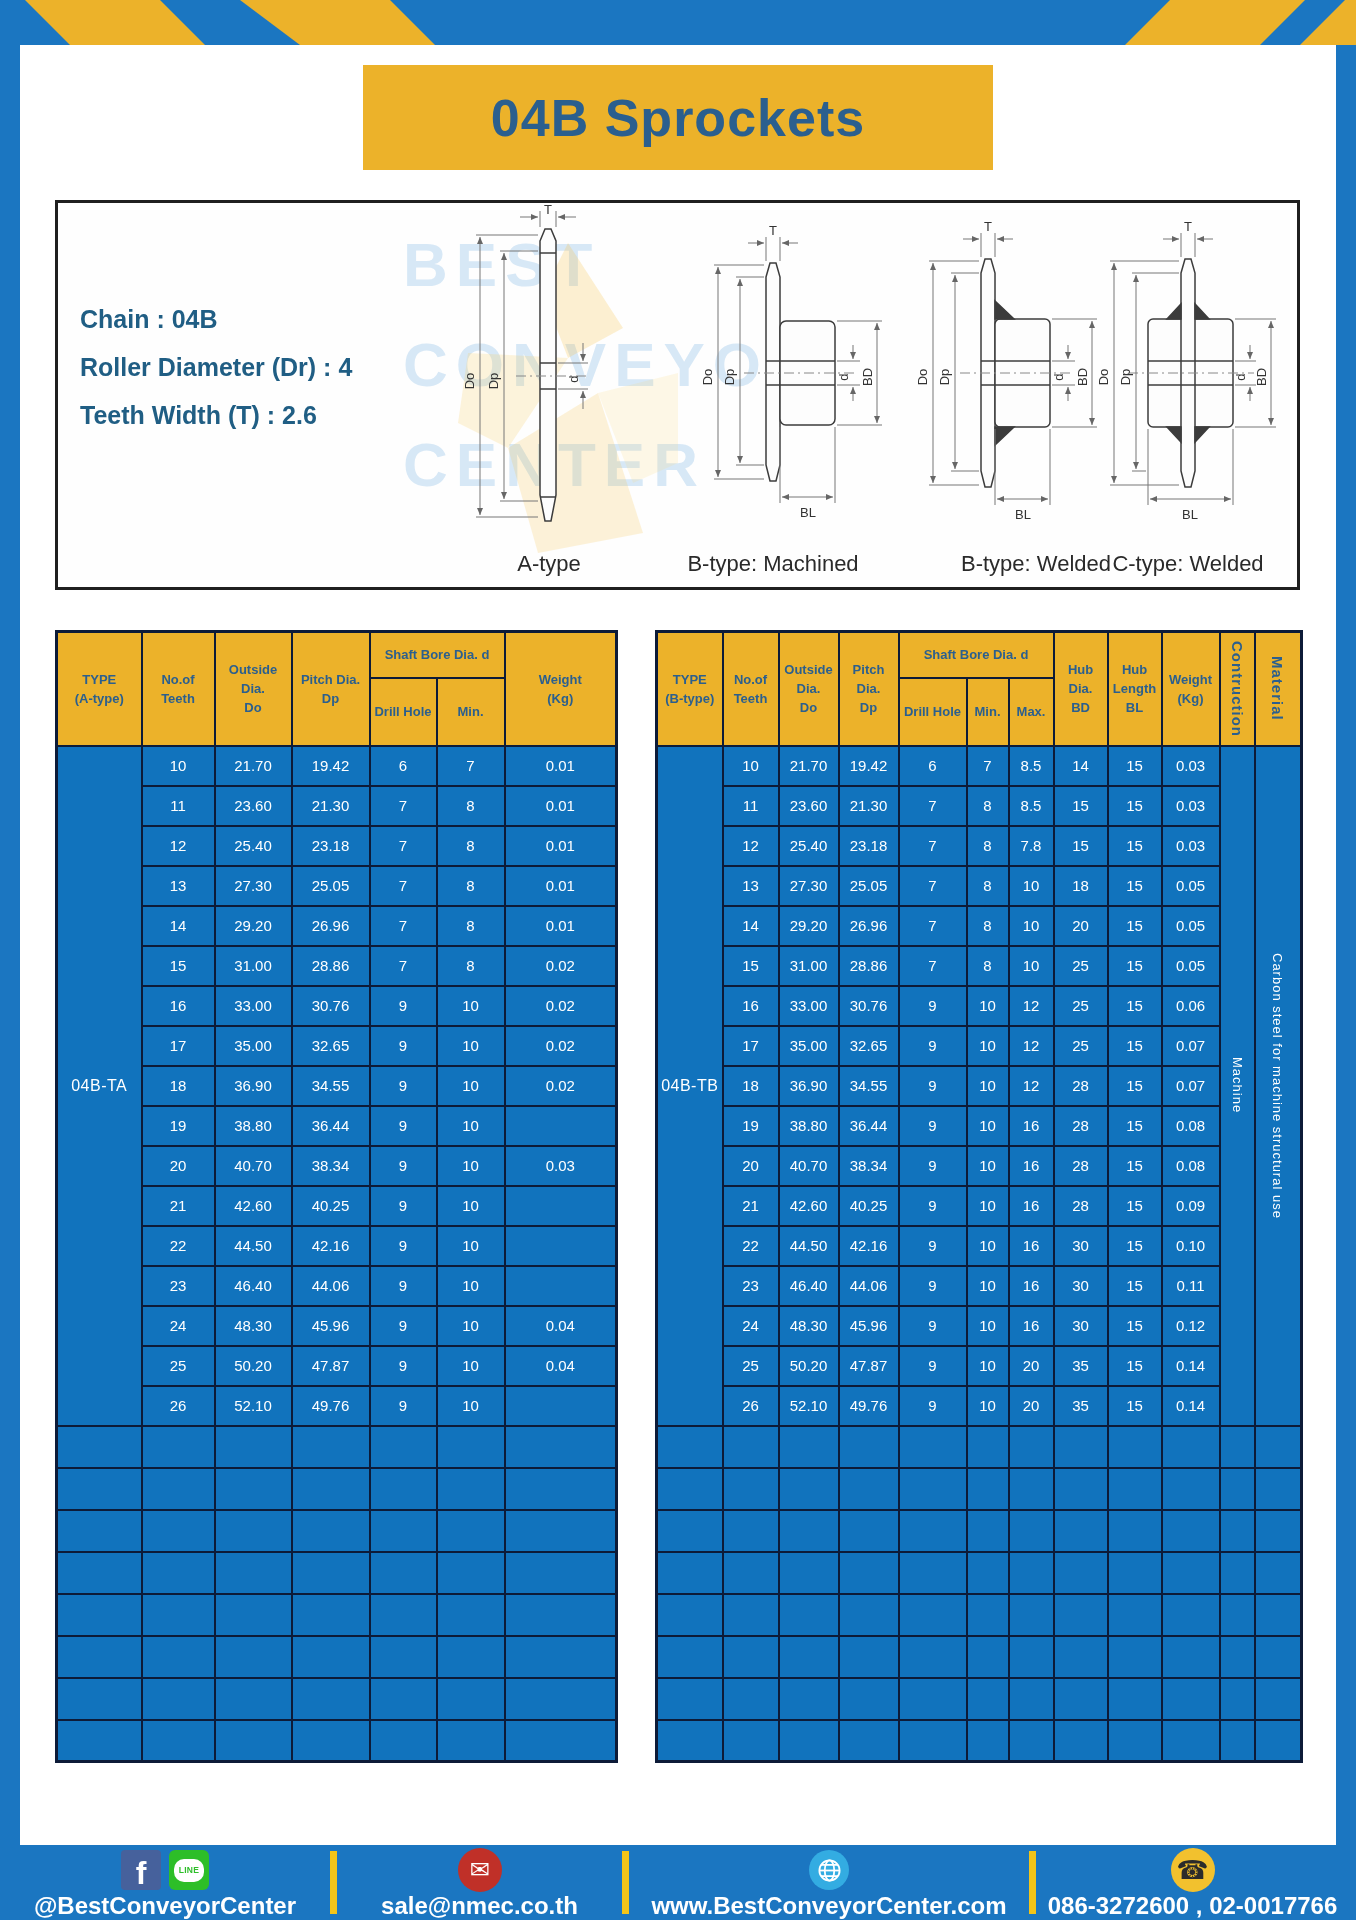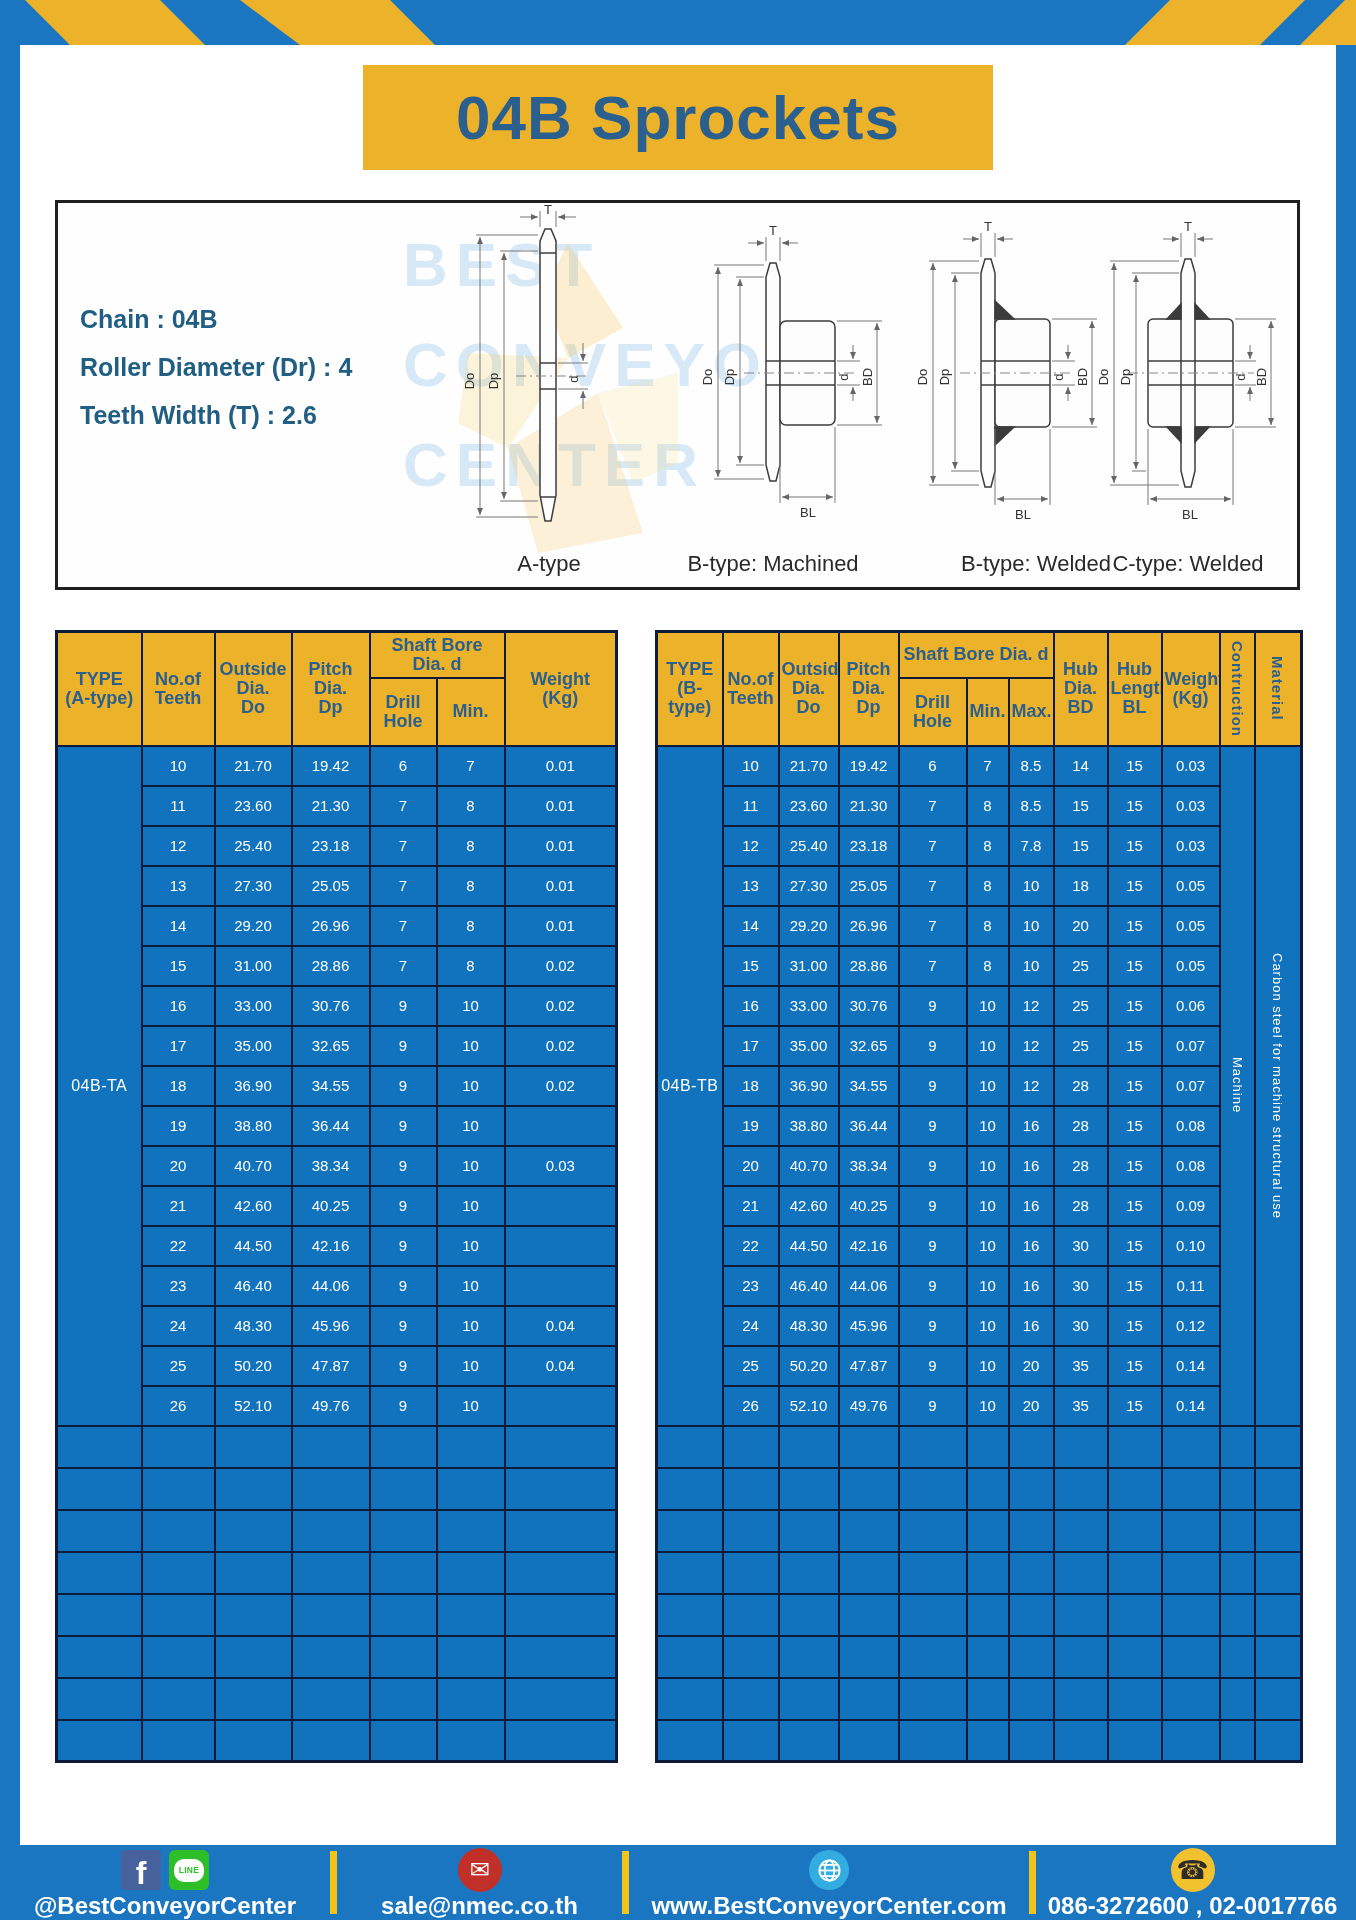--- a/index.html
+++ b/index.html
@@ -9,37 +9,37 @@
   
   .top-band { position:absolute; top:0; left:0; width:1356px; height:45px; background:#1b76c1; z-index:5; }
   .side-strip { position:absolute; top:45px; bottom:75px; width:20px; background:#1b76c1; z-index:4; }
   .side-strip.left { left:0; } .side-strip.right { right:0; }
   .footer { position:absolute; bottom:0; left:0; width:1356px; height:75px; background:#1b76c1; z-index:5;
             display:flex; align-items:stretch; }
 
   
   .title-box { position:absolute; left:363px; top:65px; width:630px; height:105px; background:#ecb22a;
                display:flex; align-items:center; justify-content:center; z-index:2; }
-  .title-box h1 { font-size:62px; font-weight:bold; color:#2b5f8e; letter-spacing:1px; }
+  .title-box h1 { font-size:52px; font-weight:bold; color:#2b5f8e; letter-spacing:1px; }
 
   
   .panel { position:absolute; left:55px; top:200px; width:1245px; height:390px; background:#fefefe;
            border:3px solid #1f1f1f; z-index:2; overflow:hidden; }
   .specs { position:absolute; left:22px; top:92px; z-index:3; }
   .specs div { font-size:25px; font-weight:bold; color:#205e84; line-height:48px; white-space:nowrap; }
   .watermark { position:absolute; left:345px; top:12px; z-index:1; color:rgba(90,165,220,0.24);
                font-size:62px; font-weight:bold; line-height:100px; letter-spacing:8px; white-space:pre-line; }
   .wm-swoosh { position:absolute; left:390px; top:30px; z-index:1; opacity:0.45; }
   .diagrams { position:absolute; left:330px; top:0px; z-index:2; }
   .caption { position:absolute; top:348px; transform:translateX(-50%); font-size:22px; color:#2a2a2a; z-index:3; white-space:nowrap; }
   table { border-collapse:collapse; table-layout:fixed; position:absolute; border:3px solid #0d1b38; }
   #tableA { left:55px; top:630px; width:560px; }
   #tableB { left:655px; top:630px; width:645px; }
   th, td { border:2px solid #0d1b38; text-align:center; vertical-align:middle; overflow:hidden; padding:0 2px; }
-  thead th { background:#ecb22a; color:#2b5f8e; font-weight:bold; font-size:18px; white-space:pre-line; line-height:19px; }
+  thead th { background:#ecb22a; color:#2b5f8e; font-weight:bold; font-size:13px; white-space:pre-line; line-height:19px; }
   thead tr:nth-child(1) { height:46px; }
   thead tr:nth-child(2) { height:68px; }
   tbody td { background:#1173bd; color:#ffffff; font-size:15px; height:40px; }
   tbody tr.empty-row td { height:42px; }
   td.type-cell { font-size:16px; letter-spacing:0.5px; }
   .vert-th { writing-mode:vertical-rl; font-size:15px; letter-spacing:1px; padding:6px 0; }
   td.vert-cell { writing-mode:vertical-rl; font-size:13px; letter-spacing:1px; }
 
   
   .f-sec { display:flex; flex-direction:column; align-items:center; justify-content:flex-start; padding-top:3px; }

